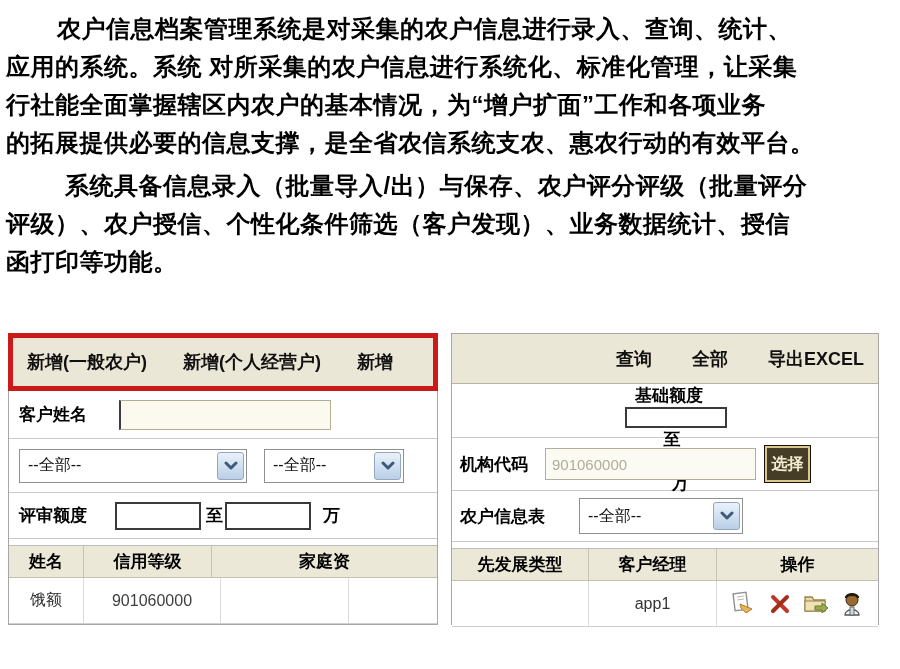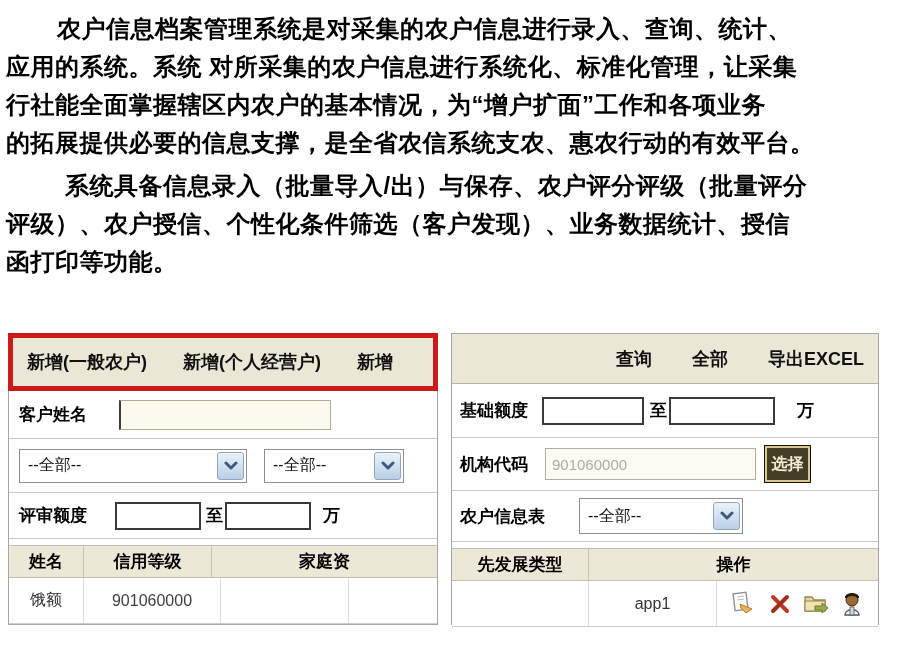--- a/index.html
+++ b/index.html
@@ -129,21 +129,21 @@
   </div>
 
   <div class="panel right-panel">
 
     <div class="r-toolbar">
       <span class="tb-item">查询</span>
       <span class="tb-item">全部</span>
       <span class="tb-item">导出EXCEL</span>
     </div>
 
-    <div class="frow" style="height:54px; padding-left:8px;">
+    <div class="frow" style="height:54px; padding-left:8px;flex-direction:column;">
       <span class="flabel">基础额度</span>
       <input class="tbox" style="width: 102px; margin-left: 14px;" type="text">
       <span class="flabel" style="margin-left:6px;">至</span>
       <input class="tbox" style="width: 106px; margin-left: 2px;" type="text">
       <span class="unit" style="margin-left:22px;">万</span>
     </div>
 
     <div class="frow" style="height:53px; padding-left:8px;">
       <span class="flabel">机构代码</span>
       <div class="dis-input" style="margin-left:17px;">901060000</div>
@@ -157,20 +157,21 @@
         <span class="dd-btn">
           <svg width="14" height="10" viewBox="0 0 14 10">
               <polyline points="2,2 7,7 12,2" fill="none" stroke="#3f5a78" stroke-width="3" stroke-linecap="round" stroke-linejoin="round"></polyline>
             </svg>
         </span>
       </div>
     </div>
 
     <div class="thead">
       <div class="th" style="width:137px;">先发展类型</div>
+      <div class="th" style="width:128px;">客户经理</div>
       <div class="th" style="flex:1;">操作</div>
     </div>
     <div class="trow">
       <div class="td" style="width:137px;"></div>
       <div class="td" style="width:128px; color:#333;text-align:center;">app1</div>
       <div class="td" style="flex:1;">
         <div class="ops">
           <span class="op-ico">
             <svg width="25" height="25" viewBox="0 0 25 25">
               <rect x="3" y="2" width="13" height="17" fill="#ffffff" stroke="#909090" stroke-width="1.4" transform="rotate(-7 9 10)"></rect>

